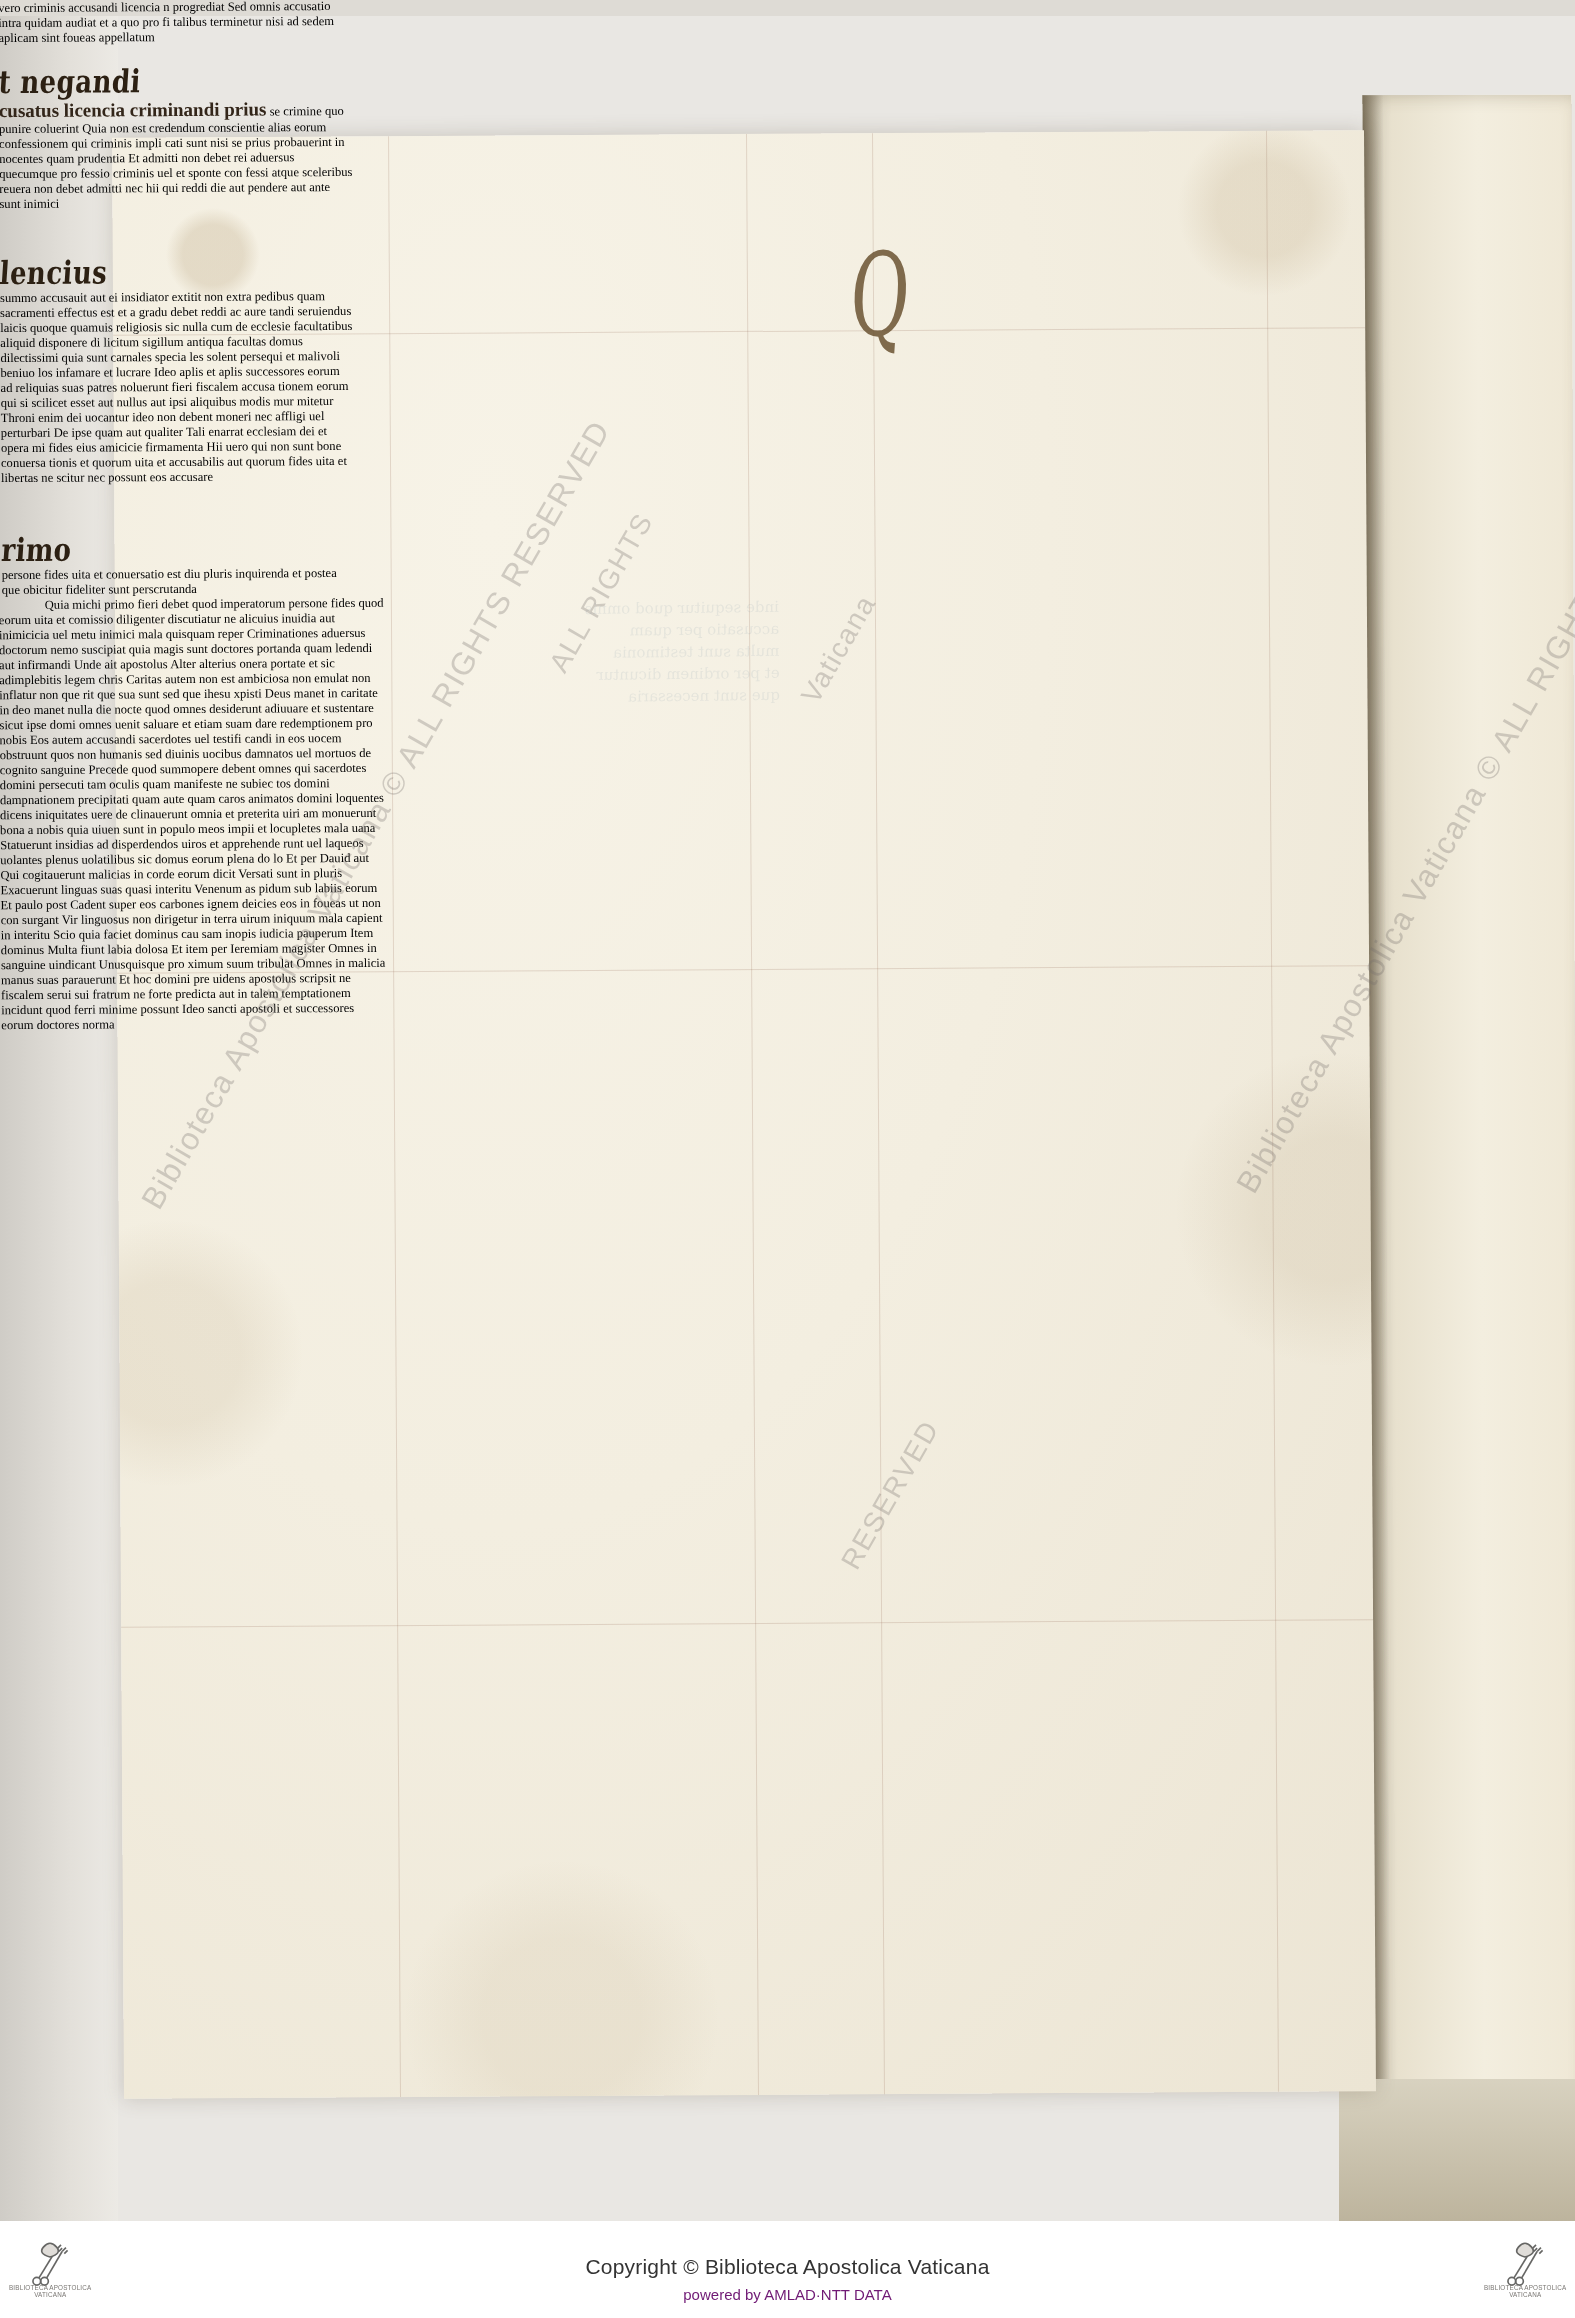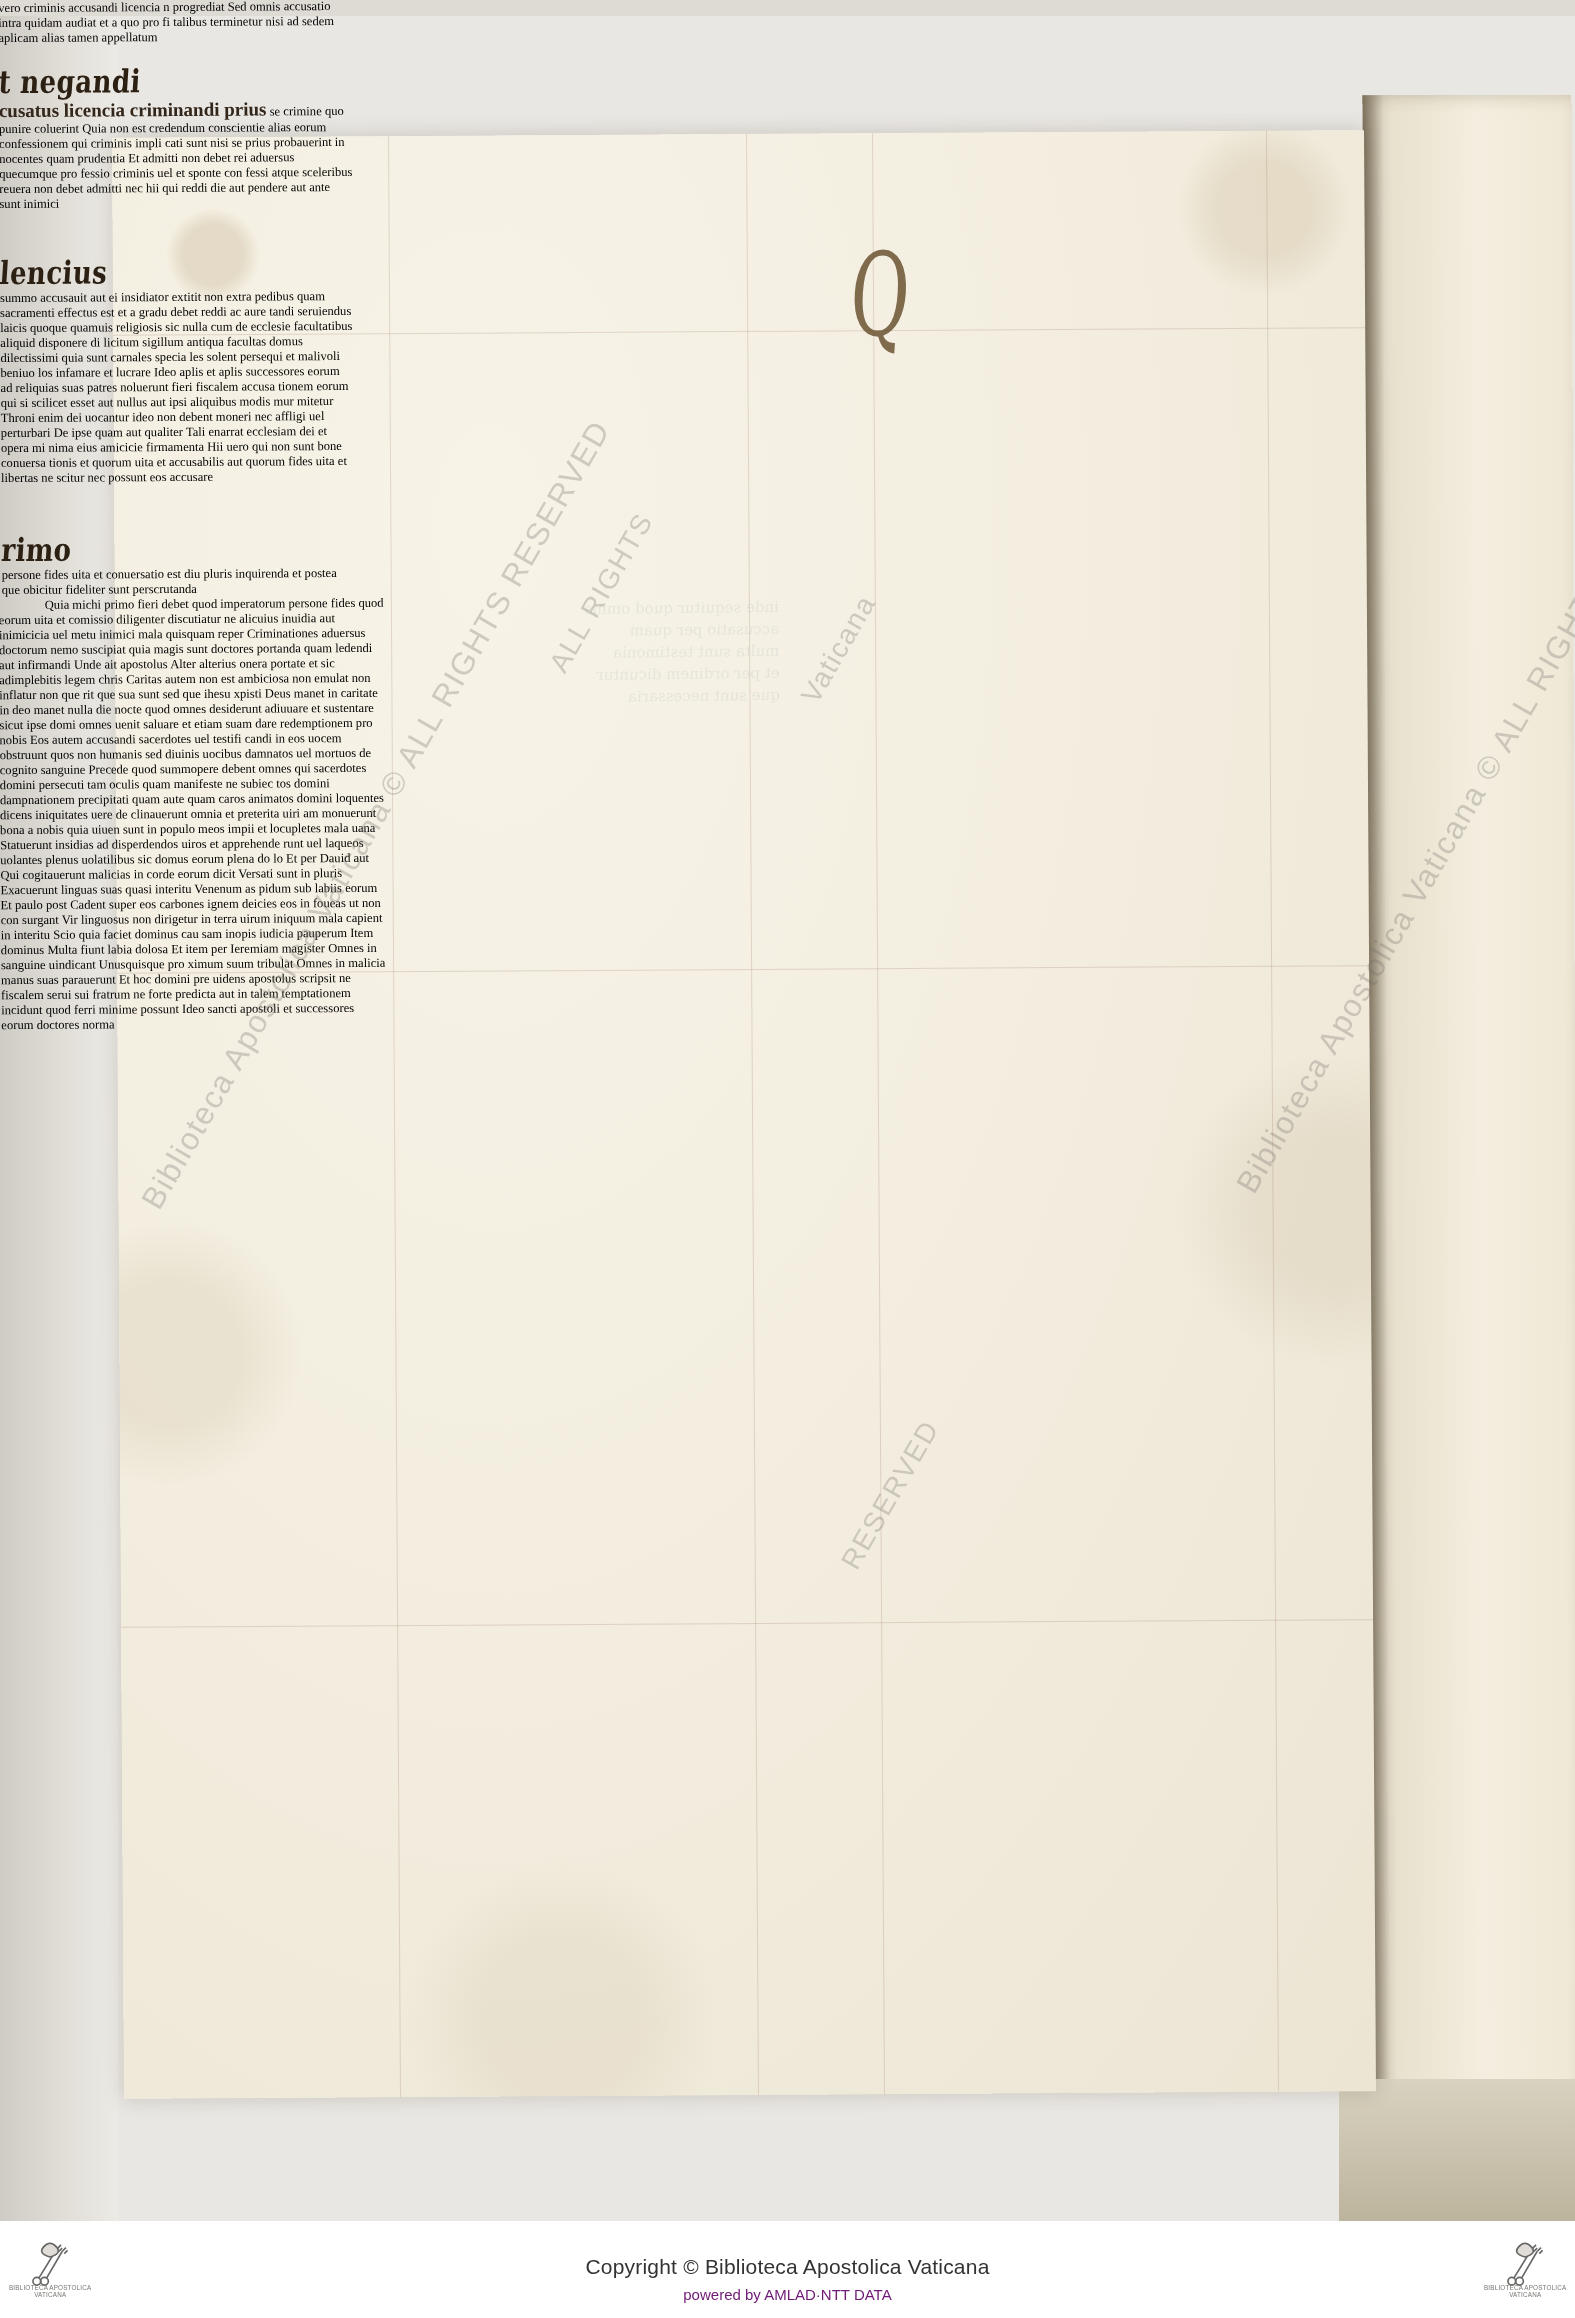--- a/index.html
+++ b/index.html
@@ -293,21 +293,21 @@
         </div>
       </div>
 
       <div class="bigcap">Q</div>
 
       <div id="col-left">
         <span class="ln">vero criminis accusandi licencia n</span>
         <span class="ln">progrediat Sed omnis accusatio</span>
         <span class="ln">intra quidam audiat et a quo pro fi</span>
         <span class="ln">talibus terminetur nisi ad sedem aplicam</span>
-        <span class="ln">alias tamen appellatum</span>
+        <span class="ln">sint foueas appellatum</span>
 
         <span class="heading">t negandi</span>
 
         <span class="ln blockstart">cusatus licencia criminandi prius</span>
         <span class="ln">se crimine quo punire coluerint</span>
         <span class="ln">Quia non est credendum conscientie alias</span>
         <span class="ln">eorum confessionem qui criminis impli</span>
         <span class="ln">cati sunt nisi se prius probauerint in</span>
         <span class="ln">nocentes quam prudentia Et admitti</span>
         <span class="ln">non debet rei aduersus quecumque pro</span>
@@ -329,21 +329,21 @@
         <span class="ln">les solent persequi et malivoli beniuo</span>
         <span class="ln">los infamare et lucrare Ideo aplis</span>
         <span class="ln">et aplis successores eorum ad reliquias suas</span>
         <span class="ln">patres noluerunt fieri fiscalem accusa</span>
         <span class="ln">tionem eorum qui si scilicet esset aut</span>
         <span class="ln">nullus aut ipsi aliquibus modis mur</span>
         <span class="ln">mitetur Throni enim dei uocantur</span>
         <span class="ln">ideo non debent moneri nec affligi</span>
         <span class="ln">uel perturbari De ipse quam aut qualiter</span>
         <span class="ln">Tali enarrat ecclesiam dei et opera mi</span>
-        <span class="ln">nima eius amicicie firmamenta</span>
+        <span class="ln">fides eius amicicie firmamenta</span>
         <span class="ln">Hii uero qui non sunt bone conuersa</span>
         <span class="ln">tionis et quorum uita et accusabilis</span>
         <span class="ln">aut quorum fides uita et libertas ne</span>
         <span class="ln">scitur nec possunt eos accusare</span>
 
         <span class="heading" style="margin-top:49px;">rimo</span>
 
         <span class="ln">persone fides uita et conuersatio est</span>
         <span class="ln">diu pluris inquirenda et postea</span>
         <span class="ln">que obicitur fideliter sunt perscrutanda</span>

